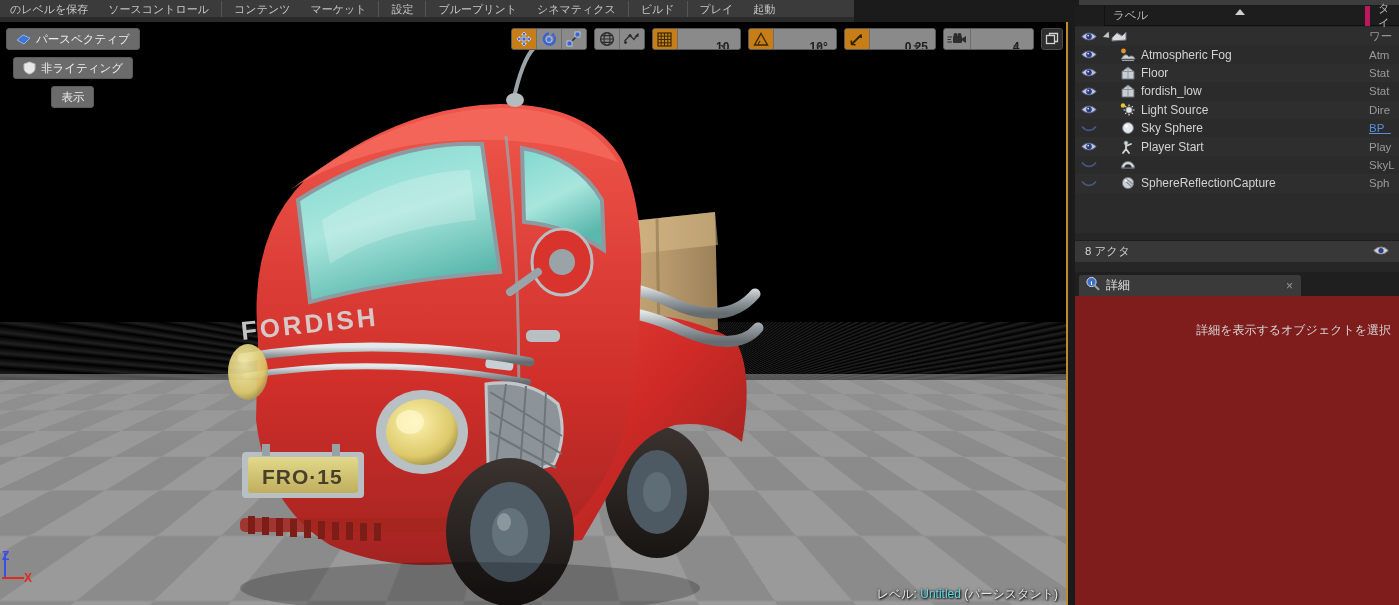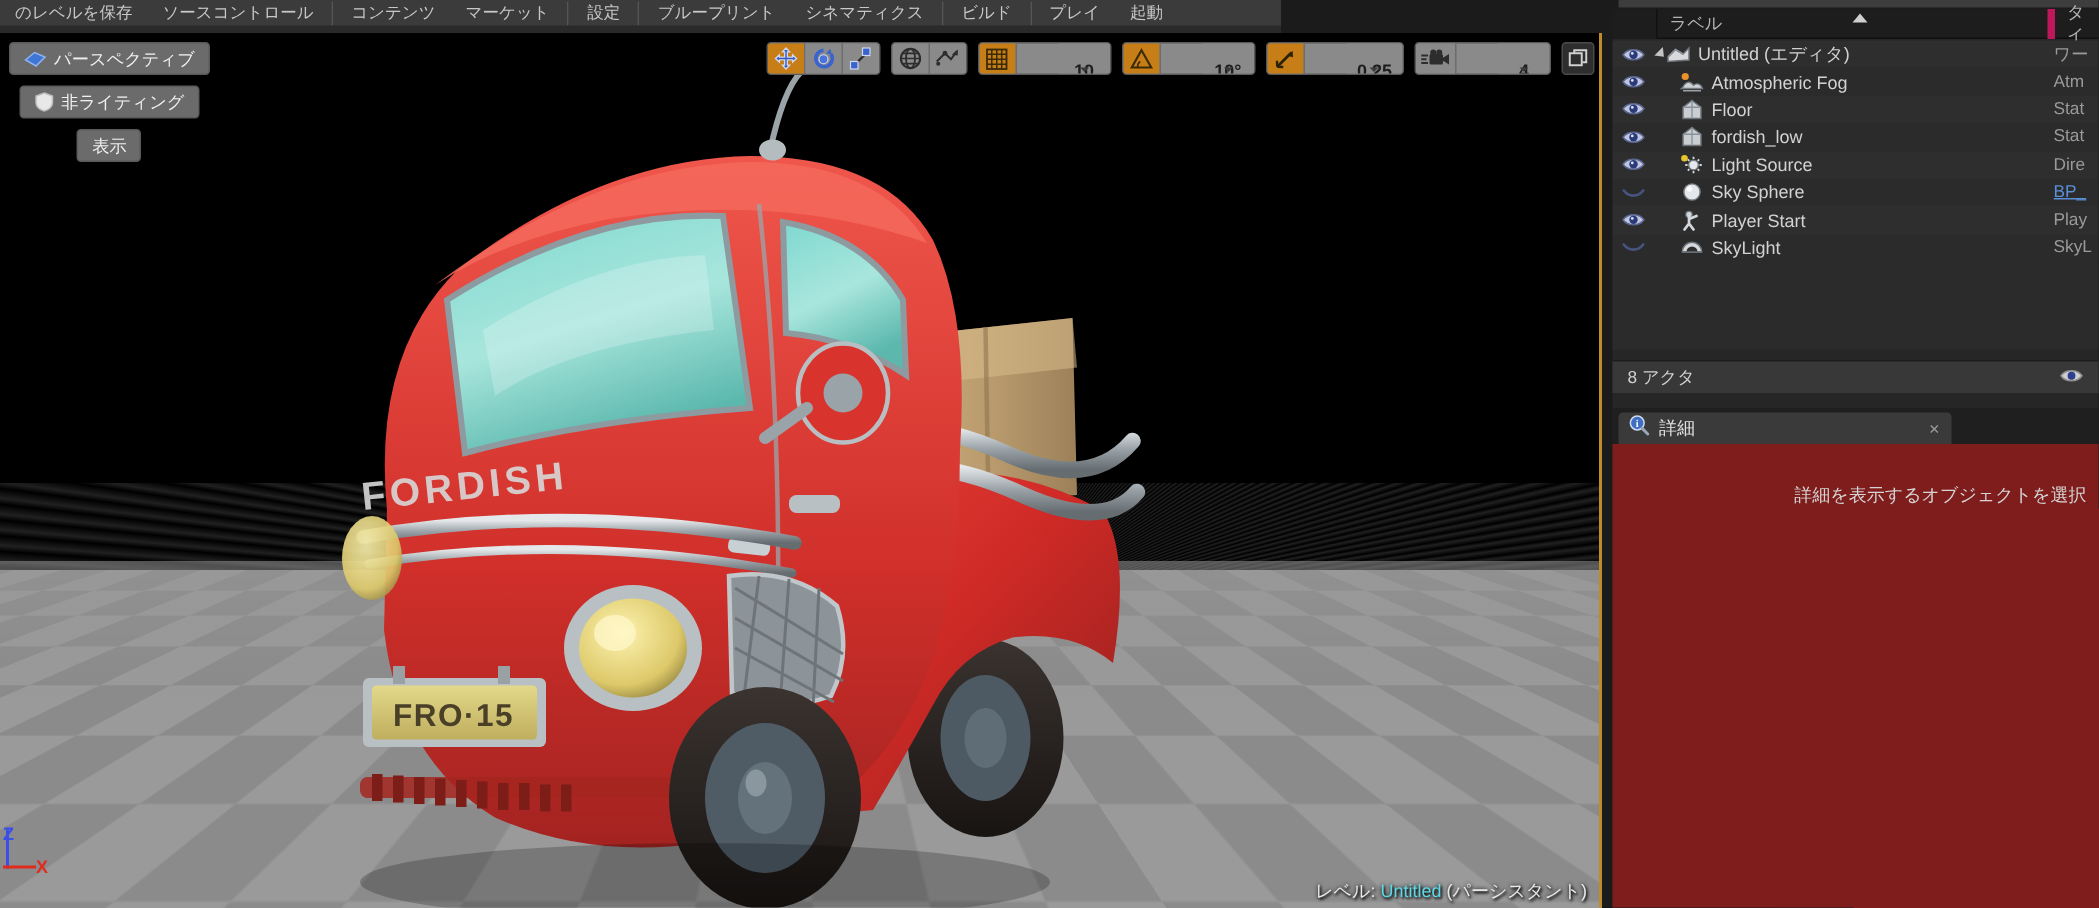--- a/index.html
+++ b/index.html
@@ -602,21 +602,20 @@
             </svg>
           </div>
           <span class="o-indent" style="width: 0px;"></span>
           <span class="o-expander"></span>
           <div class="o-icon">
             <svg width="16" height="14" viewBox="0 0 16 14">
               <path d="M1 9 L6 4 L11 7 L15 3 L15 11 L1 12 Z" fill="#d8dadd" stroke="#6e747a" stroke-width="1"></path>
               <path d="M1 9 L6 4 L11 7" fill="none" stroke="#8d9298" stroke-width="1"></path>
             </svg>
           </div>
-          <div class="o-name">Untitled (エディタ)</div>
           <div class="o-type">ワー</div>
         </div>
         <div class="o-row">
           <div class="o-eye">
             <svg width="16" height="11" viewBox="0 0 16 11">
               <path d="M1 5.5 C4 1 12 1 15 5.5 C12 10 4 10 1 5.5 Z" fill="#bfc6de" stroke="#5a6590" stroke-width="1"></path>
               <circle cx="8" cy="5.5" r="2.8" fill="#2b3a7a"></circle>
               <circle cx="7.2" cy="4.6" r="0.9" fill="#dfe4f5"></circle>
             </svg>
           </div>
@@ -727,22 +726,38 @@
             </svg>
           </div>
           <span class="o-indent" style="width: 16px;"></span>
           <div class="o-icon">
             <svg width="16" height="13" viewBox="0 0 16 13">
               <path d="M1.5 10 A6.5 6.5 0 0 1 14.5 10 Z" fill="#d6dade" stroke="#6c7278" stroke-width="1"></path>
               <path d="M4.3 10 A3.7 3.7 0 0 1 11.7 10" fill="#2e2e2e"></path>
               <path d="M1.5 10 H14.5" stroke="#6c7278" stroke-width="1"></path>
             </svg>
           </div>
-          <div class="o-name">SkyLight</div>
           <div class="o-type">SkyL</div>
+        </div>
+        <div class="o-row">
+          <div class="o-eye">
+            <svg width="16" height="11" viewBox="0 0 16 11">
+              <path d="M1.5 4 C5 8.5 11 8.5 14.5 4" fill="none" stroke="#47547f" stroke-width="1.8" stroke-linecap="round"></path>
+            </svg>
+          </div>
+          <span class="o-indent" style="width: 16px;"></span>
+          <div class="o-icon">
+            <svg width="14" height="14" viewBox="0 0 14 14">
+              <circle cx="7" cy="7" r="5.6" fill="#cdd2d7" stroke="#6e747a" stroke-width="0.9"></circle>
+              <path d="M2.6 3.8 L11.2 11 M4.4 2.2 L12.4 8.6" stroke="#8d9298" stroke-width="1.4"></path>
+              <circle cx="4.6" cy="4.6" r="1.5" fill="#ffffff" opacity="0.8"></circle>
+            </svg>
+          </div>
+          <div class="o-name">SphereReflectionCapture</div>
+          <div class="o-type">Sph</div>
         </div>
       </div>
 
     <div id="actor-bar">
       <span>8 アクタ</span>
       <span class="spacer"></span>
       <span>
         <svg width="16" height="11" viewBox="0 0 16 11">
           <path d="M1 5.5 C4 1 12 1 15 5.5 C12 10 4 10 1 5.5 Z" fill="#cfcfcf" stroke="#8f8f8f" stroke-width="1"></path>
           <circle cx="8" cy="5.5" r="2.6" fill="#2c3e8f"></circle>

